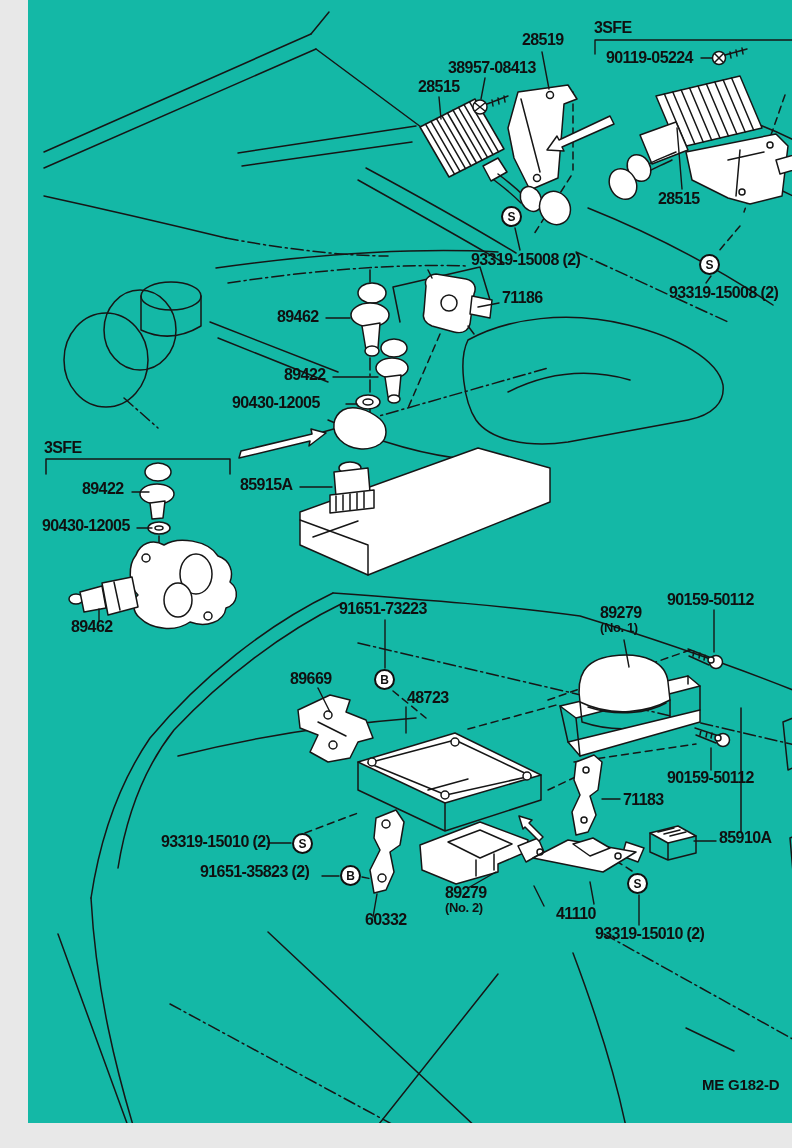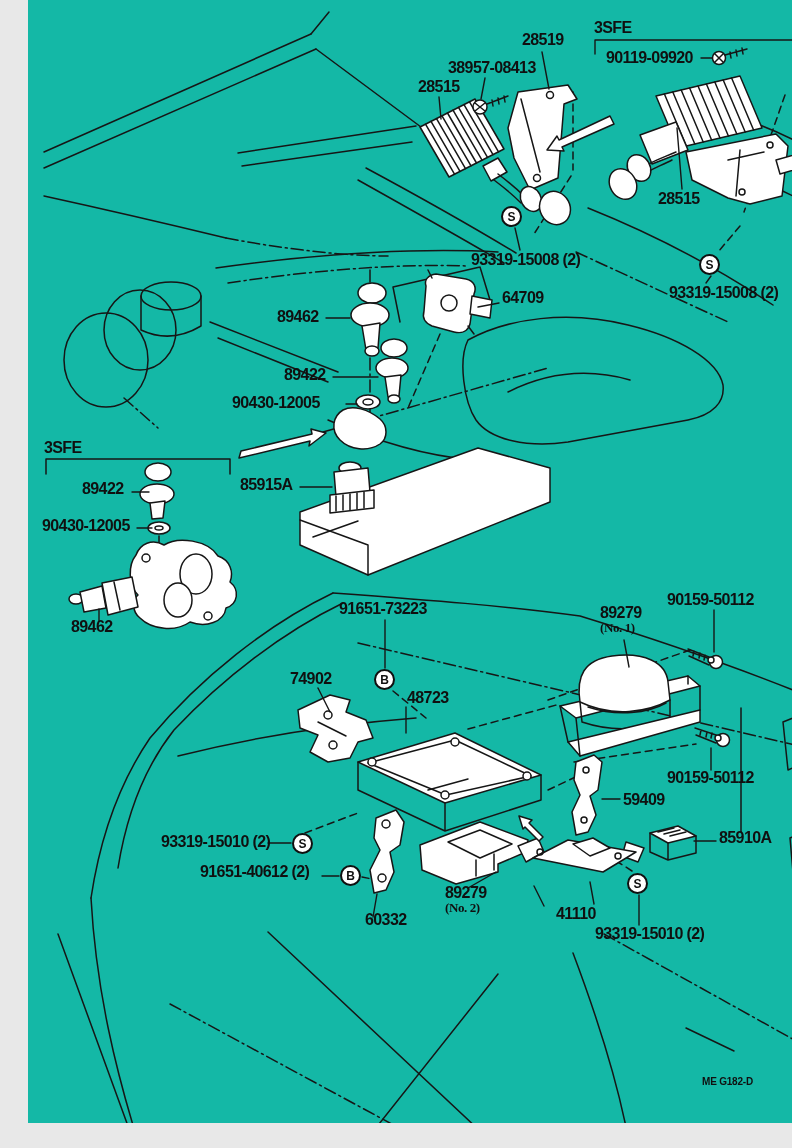--- a/index.html
+++ b/index.html
@@ -1,25 +1,25 @@
 <!DOCTYPE html>
 <html><head>
 <meta charset="utf-8">
 <style>
   html,body{margin:0;padding:0;background:#e8e8e8;}
   #page{position:relative;width:792px;height:1123px;background:#14b8a6;overflow:hidden;
         font-family:"Liberation Sans",sans-serif;margin-left:28px;}
   #art{position:absolute;left:0;top:0;}
   .lbl{position:absolute;font-weight:700;font-size:16px;line-height:17px;
        letter-spacing:-0.6px;color:#101010;white-space:nowrap;}
-  .lbl .sub{font-size:13px;line-height:13px;letter-spacing:-0.4px;font-family:Liberation Serif, serif;}
+  .lbl .sub{font-size:13px;line-height:13px;letter-spacing:-0.4px;}
   .sym{position:absolute;width:21px;height:21px;border:2px solid #101010;border-radius:50%;
        background:#fff;box-sizing:border-box;font-weight:700;font-size:12px;color:#101010;
        display:flex;align-items:center;justify-content:center;}
-  .footer{position:absolute;font-weight:700;font-size:10px;letter-spacing:-0.2px;color:#101010;}
+  .footer{position:absolute;font-weight:700;font-size:15px;letter-spacing:-0.2px;color:#101010;}
 </style>
 </head>
 <body>
 
 <div id="page">
 
 <svg id="art" width="792" height="1148" viewBox="0 0 792 1148" fill="none" stroke="#161616" stroke-width="1.5" stroke-linecap="round" stroke-linejoin="round">
 
   <g>
     <path d="M16,152 L283,34"></path>
@@ -283,47 +283,47 @@
   <g fill="#fff">
     <polygon points="519,150 529,136 531,140 582,116 586,124 534,147 536,151"></polygon>
     <polygon points="298,433 283,429 284,434 213,451 211,458 282,441 281,446"></polygon>
     <polygon points="491,816 504,820 501,823 515,837 511,841 497,827 495,829"></polygon>
   </g>
 </svg>
 
   <div class="lbl" style="left:566px;top:19px">3SFE</div>
   <div class="lbl" style="left:494px;top:31px">28519</div>
   <div class="lbl" style="left:420px;top:59px">38957-08413</div>
-  <div class="lbl" style="left:578px;top:49px">90119-09920</div>
+  <div class="lbl" style="left:578px;top:49px">90119-05224</div>
   <div class="lbl" style="left:390px;top:78px">28515</div>
   <div class="lbl" style="left:630px;top:190px">28515</div>
   <div class="lbl" style="left:443px;top:251px">93319-15008 (2)</div>
   <div class="lbl" style="left:641px;top:284px">93319-15008 (2)</div>
-  <div class="lbl" style="left:474px;top:289px">64709</div>
+  <div class="lbl" style="left:474px;top:289px">71186</div>
   <div class="lbl" style="left:249px;top:308px">89462</div>
   <div class="lbl" style="left:256px;top:366px">89422</div>
   <div class="lbl" style="left:204px;top:394px">90430-12005</div>
   <div class="lbl" style="left:16px;top:439px">3SFE</div>
   <div class="lbl" style="left:54px;top:480px">89422</div>
   <div class="lbl" style="left:14px;top:517px">90430-12005</div>
   <div class="lbl" style="left:212px;top:476px">85915A</div>
   <div class="lbl" style="left:43px;top:618px">89462</div>
   <div class="lbl" style="left:311px;top:600px">91651-73223</div>
   <div class="lbl" style="left:572px;top:604px">
     <div>89279</div>
     <div class="sub">(No. 1)</div>
   </div>
   <div class="lbl" style="left:639px;top:591px">90159-50112</div>
-  <div class="lbl" style="left:262px;top:670px">74902</div>
+  <div class="lbl" style="left:262px;top:670px">89669</div>
   <div class="lbl" style="left:379px;top:689px">48723</div>
   <div class="lbl" style="left:639px;top:769px">90159-50112</div>
-  <div class="lbl" style="left:595px;top:791px">59409</div>
+  <div class="lbl" style="left:595px;top:791px">71183</div>
   <div class="lbl" style="left:691px;top:829px">85910A</div>
   <div class="lbl" style="left:133px;top:833px">93319-15010 (2)</div>
-  <div class="lbl" style="left:172px;top:863px">91651-40612 (2)</div>
+  <div class="lbl" style="left:172px;top:863px">91651-35823 (2)</div>
   <div class="lbl" style="left:417px;top:884px">
     <div>89279</div>
     <div class="sub">(No. 2)</div>
   </div>
   <div class="lbl" style="left:337px;top:911px">60332</div>
   <div class="lbl" style="left:528px;top:905px">41110</div>
   <div class="lbl" style="left:567px;top:925px">93319-15010 (2)</div>
 
   <div class="sym" style="left:473px;top:206px">S</div>
   <div class="sym" style="left:671px;top:254px">S</div>

